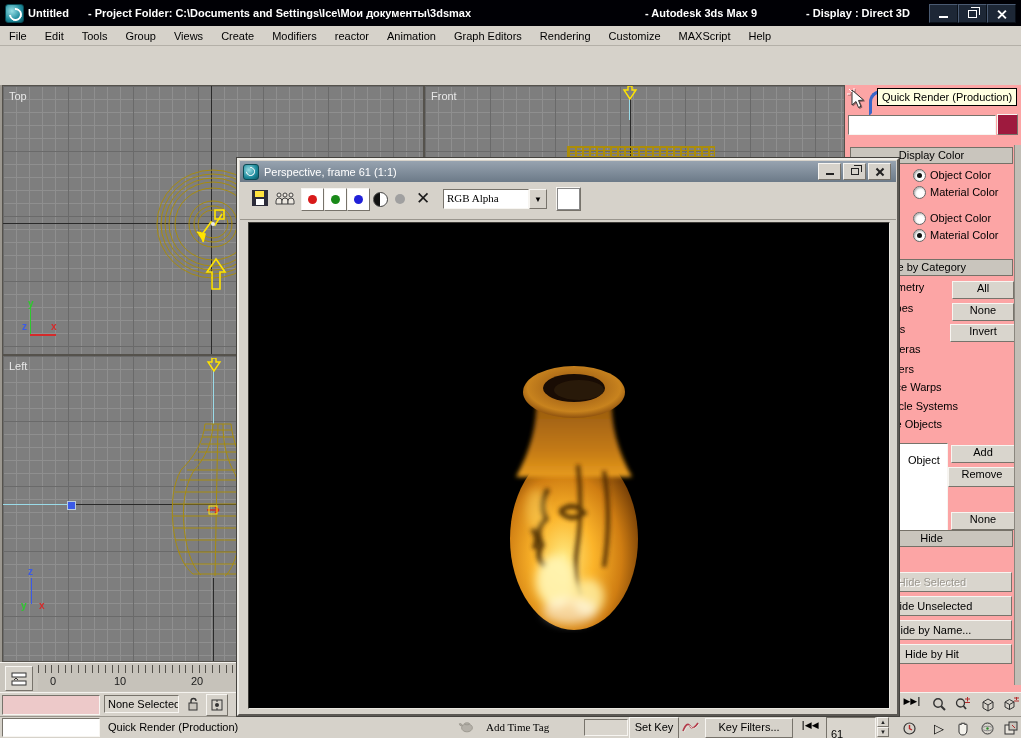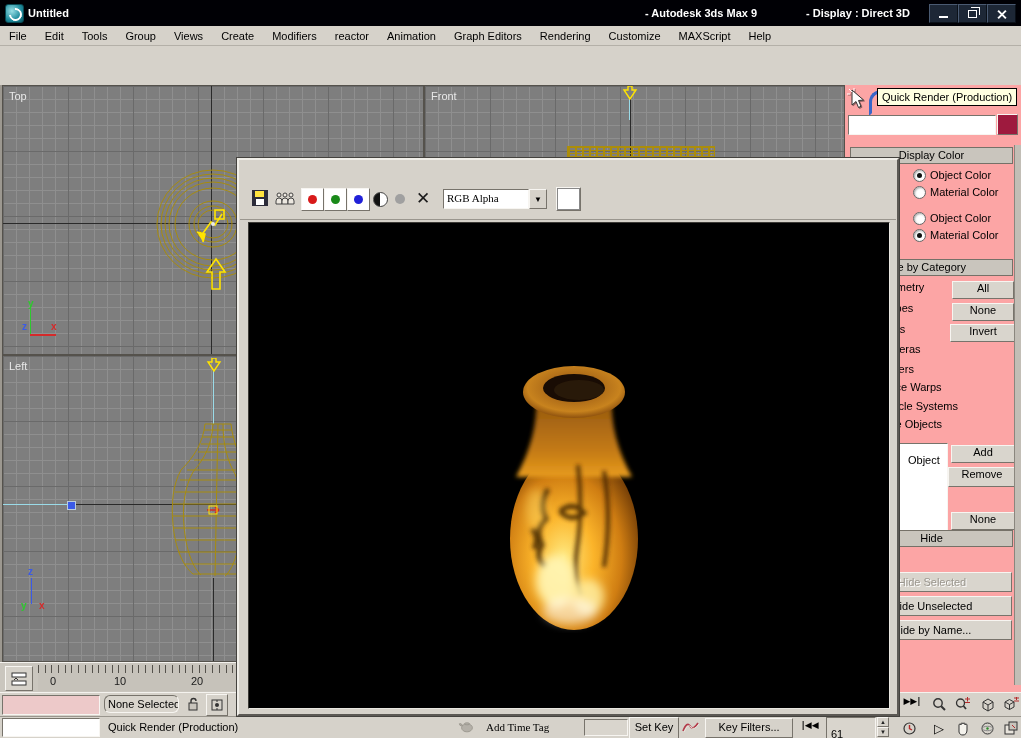--- a/index.html
+++ b/index.html
@@ -99,20 +99,21 @@
 </head>
 <body>
 
 <div id="root">
 
   <div class="a titlebar">
     <div class="a logo" style="left:5px;top:4px;">
         <i></i>
       </div>
     <span class="tseg" style="left:28px;">Untitled</span>
+    <span class="tseg" style="left:88px;">- Project Folder: C:\Documents and Settings\Ice\Мои документы\3dsmax</span>
     <span class="tseg" style="left:645px;">- Autodesk 3ds Max 9</span>
     <span class="tseg" style="left:806px;">- Display : Direct 3D</span>
     <div class="a winbtn" style="left:929px;top:4px;">
         <span class="gmin"></span>
       </div>
     <div class="a winbtn" style="left:958px;top:4px;">
         <span class="grest"></span>
       </div>
     <div class="a winbtn" style="left:987px;top:4px;">
         <span class="gclose"></span>
@@ -418,20 +419,21 @@
       <span style="position:absolute;left:52px;top:10px;white-space:nowrap;">Object</span>
     </div>
     <div class="maxbtn" style="left:106px;top:360px;width:62px;height:16px;"><span>Add</span></div>
     <div class="maxbtn" style="left:103px;top:382px;width:66px;height:18px;"><span>Remove</span></div>
     <div class="maxbtn" style="left:106px;top:427px;width:62px;height:16px;"><span>None</span></div>
 
     <div class="rollout" style="left:5px;top:445px;width:161px;"><span>Hide</span></div>
     <div class="maxbtn dis" style="left:7px;top:487px;width:158px;height:18px;line-height:18px;"><span>Hide Selected</span></div>
     <div class="maxbtn" style="left:7px;top:511px;width:158px;height:18px;line-height:18px;"><span>Hide Unselected</span></div>
     <div class="maxbtn" style="left:7px;top:535px;width:158px;height:18px;line-height:18px;"><span>Hide by Name...</span></div>
+    <div class="maxbtn" style="left:7px;top:559px;width:158px;height:18px;line-height:18px;"><span>Hide by Hit</span></div>
 
     <div class="a" style="left:169px;top:60px;width:7px;height:540px;background:#c2beb6;border-left:1px solid #8a867e;"></div>
   </div>
 
   <div class="a trackrow">
     <div class="a raised" style="left:5px;top:3px;width:26px;height:23px;display:flex;align-items:center;justify-content:center;">
       <svg width="16" height="14" viewBox="0 0 16 14">
         <rect x="1" y="1" width="14" height="4" fill="#fff" stroke="#333" stroke-width="1"></rect>
         <rect x="1" y="9" width="14" height="4" fill="#fff" stroke="#333" stroke-width="1"></rect>
         <path d="M5 6 l-2 2 M5 6 l2 2" stroke="#333" fill="none"></path>
@@ -440,21 +442,21 @@
     <div class="ruler">
       <div class="ticks"></div>
       <span class="ticknum" style="left:12px;">0</span>
       <span class="ticknum" style="left:76px;">10</span>
       <span class="ticknum" style="left:153px;text-align:right;">20</span>
     </div>
   </div>
 
   <div class="a statusrow1">
     <div class="a sunk" style="left:2px;top:2px;width:96px;height:18px;background:#edc9c9;"></div>
-    <div class="a sunkg" style="left:104px;top:2px;width:75px;height:18px;overflow:hidden;white-space:nowrap;padding:2px 3px;box-sizing:border-box;border-radius:6px;">
+    <div class="a sunkg" style="left:104px;top:2px;width:75px;height:18px;overflow:hidden;white-space:nowrap;padding:2px 3px;box-sizing:border-box;">
       <span>None Selected</span>
     </div>
     <div class="a" style="left:185px;top:2px;width:16px;height:18px;display:flex;align-items:center;justify-content:center;">
       <svg width="12" height="14" viewBox="0 0 12 14">
         <rect x="2" y="6" width="8" height="7" fill="#c8c4bc" stroke="#333"></rect>
         <path d="M4 6 V4 a2.5 2.5 0 0 1 5 0" fill="none" stroke="#333" stroke-width="1.4"></path>
       </svg>
     </div>
     <div class="a raised" style="left:206px;top:1px;width:20px;height:20px;display:flex;align-items:center;justify-content:center;">
       <svg width="12" height="12" viewBox="0 0 12 12">
@@ -542,20 +544,37 @@
     <div class="navbtn" style="left:1000px;top:0px;">
       <svg width="14" height="14" viewBox="0 0 14 14">
           <rect x="1" y="4" width="9" height="9" fill="#e8e4dc" stroke="#333"></rect>
           <rect x="5" y="1" width="8" height="8" fill="#c8c4bc" stroke="#333"></rect>
           <path d="M8 4 l3 3" stroke="#b42a2a"></path>
         </svg>
     </div>
   </div>
 
   <div class="a rwin">
+    <div class="rtitle">
+      <div class="logo" style="width:14px;height:14px;margin:0 5px 0 3px;">
+          <i style="width:7px;height:7px;margin:2px;border-width:1.5px;"></i>
+        </div>
+      <span>Perspective, frame 61 (1:1)</span>
+      <div style="margin-left:auto;display:flex;margin-right:5px;">
+        <div class="rwbtn">
+            <span class="gmin2"></span>
+          </div>
+        <div class="rwbtn">
+            <span class="grest2"></span>
+          </div>
+        <div class="rwbtn">
+            <span class="gclose2"></span>
+          </div>
+      </div>
+    </div>
     <div class="rtool">
       <div class="a" style="left:12px;top:8px;width:16px;height:16px;background:#2c2c3a;position:relative;">
         <i style="position:absolute;left:3px;top:1px;width:9px;height:6px;background:#ffe33e;"></i>
         <i style="position:absolute;left:4px;top:9px;width:8px;height:6px;background:#fff;"></i>
       </div>
       <div class="a" style="left:35px;top:9px;">
         <svg width="20" height="15" viewBox="0 0 20 15">
           <g fill="#ece8e0" stroke="#333" stroke-width="0.9">
             <circle cx="4" cy="4" r="2"></circle>
               <path d="M1 13 v-3 a3 3 0 0 1 6 0 v3 z"></path>

